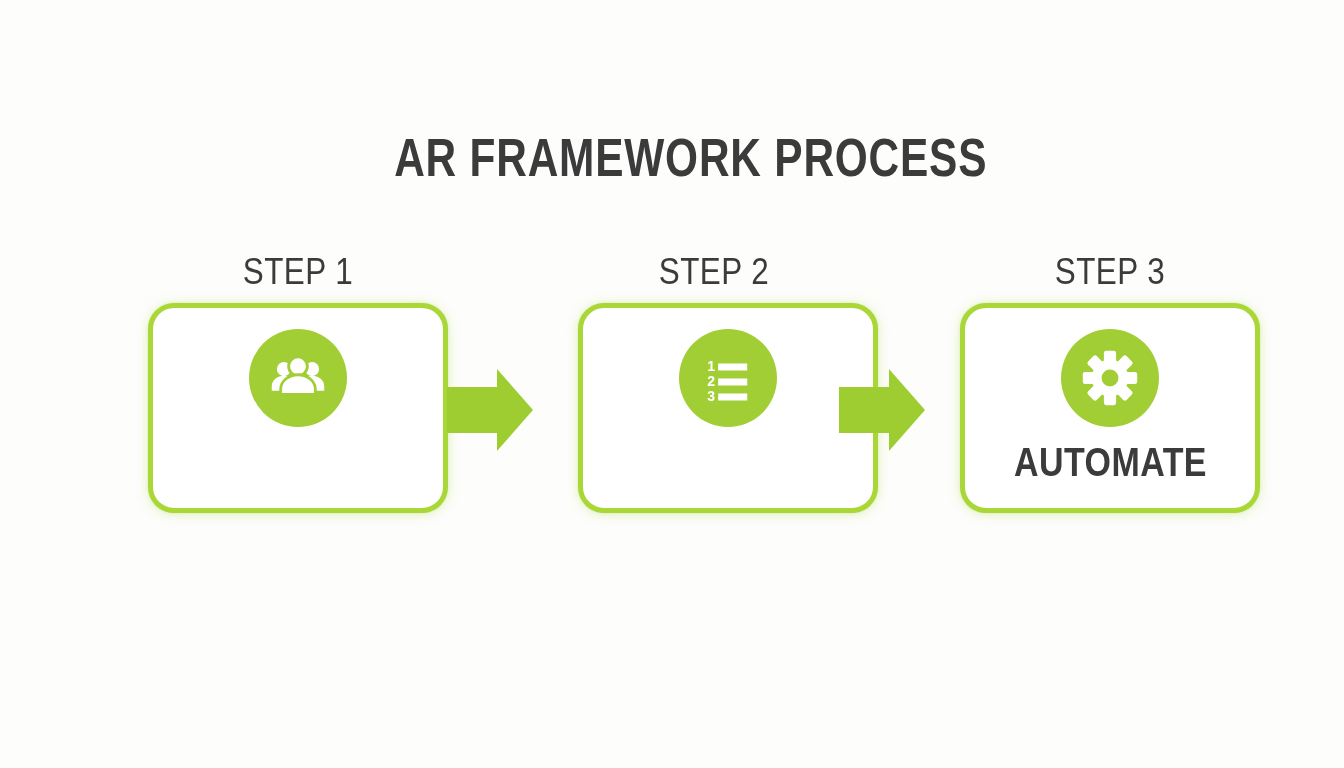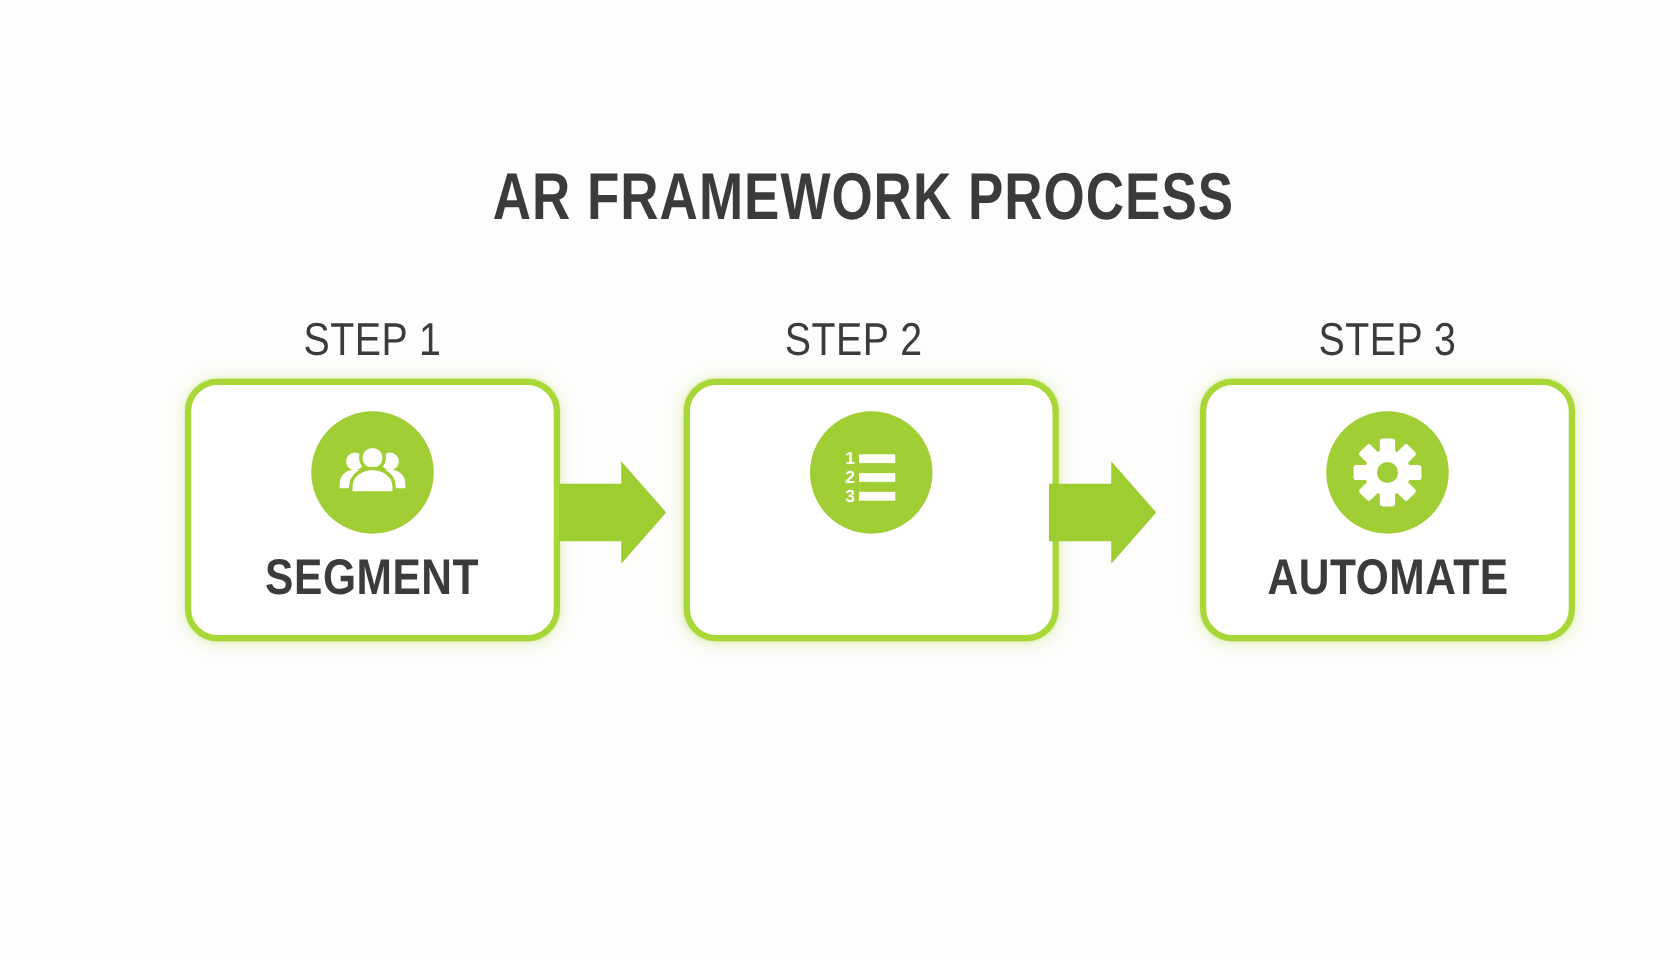--- a/index.html
+++ b/index.html
@@ -40,21 +40,21 @@
     color: var(--text-dark);
   }
   .title .cond { transform: scaleX(0.80); }
   .step {
     position: absolute;
     top: 253px;
     width: 300px;
     text-align: center;
   }
   .step-1 { left: 129px; }
-  .step-2 { left: 500px; padding-left: 28px; }
+  .step-2 { left: 531px; padding-left: 28px; }
   .step-3 { left: 941px; }
   .step-label {
     font-weight: 400;
     font-size: 37px;
     line-height: 1;
     letter-spacing: 0.5px;
     color: var(--text-dark);
   }
   .step-label .cond { transform: scaleX(0.85); }
   .step-box {
@@ -122,21 +122,20 @@
           <g class="icon-white">
             <circle cx="17" cy="22.5" r="7.5"></circle>
             <path d="M4,45.5 v-4.5 a13,11.5 0 0 1 26,0 v4.5 z"></path>
             <circle cx="47" cy="22.5" r="7.5"></circle>
             <path d="M34,45.5 v-4.5 a13,11.5 0 0 1 26,0 v4.5 z"></path>
             <circle class="icon-sep" cx="32" cy="19.5" r="10"></circle>
             <path class="icon-sep" d="M13.5,49.5 v-5.5 a18.5,15.5 0 0 1 37,0 v5.5 z"></path>
           </g>
         </svg>
       </div>
-      <div class="step-name"><span class="cond">SEGMENT</span></div>
     </div>
   </section>
 
   <section class="step step-2">
     <div class="step-label"><span class="cond">STEP 2</span></div>
     <div class="step-box">
       <div class="icon-circle">
         <svg width="60" height="60" viewBox="0 0 64 64" aria-hidden="true">
           <text class="icon-num" x="14" y="25" text-anchor="middle">1</text>
           <rect class="icon-white" x="21.5" y="16.5" width="31" height="7.5"></rect>

